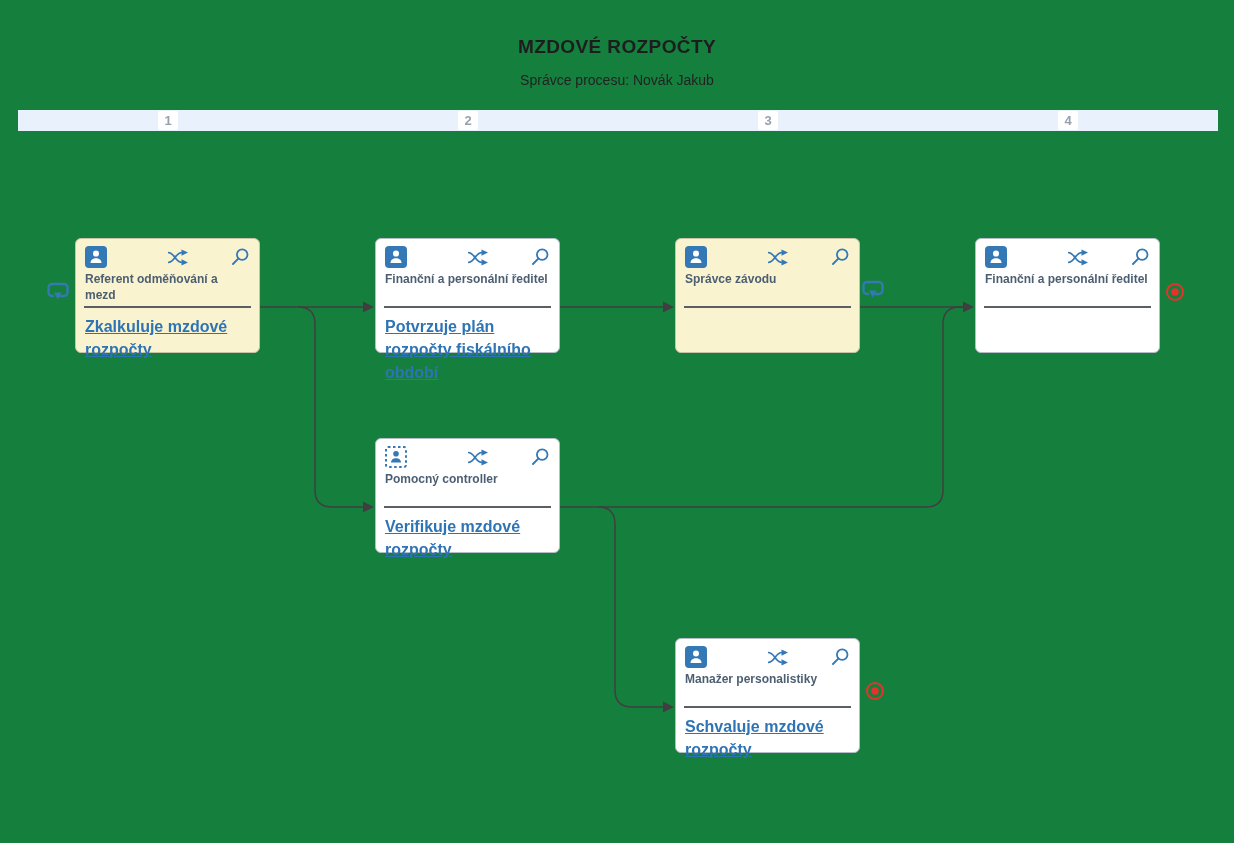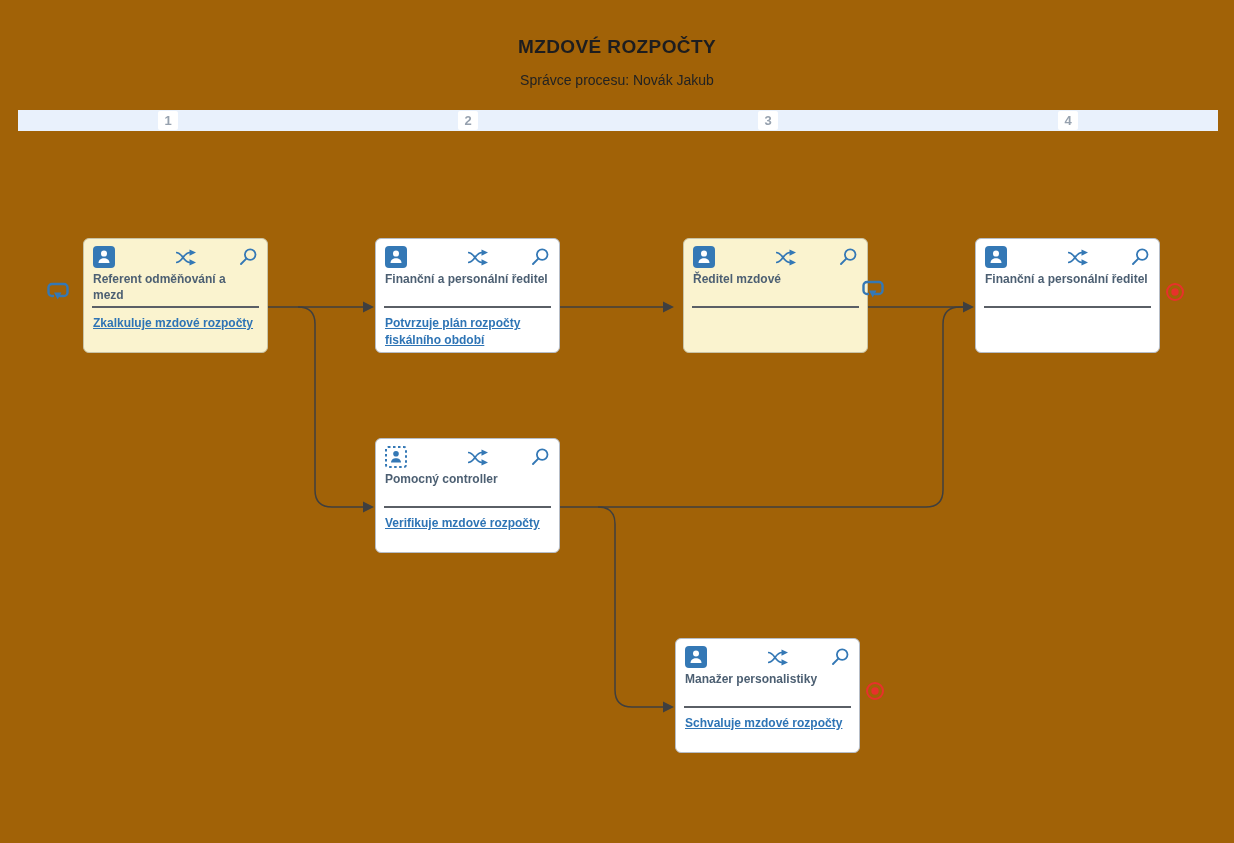--- a/index.html
+++ b/index.html
@@ -1,46 +1,46 @@
 <!DOCTYPE html>
 <html><head>
 <meta charset="utf-8">
 <style>
   html,body{margin:0;padding:0;background:#ffffff;}
-  .stage{position:relative;width:1234px;height:843px;background:#a16207;
+  .stage{position:relative;width:1234px;height:843px;background:#15803d;
          font-family:"Liberation Sans","DejaVu Sans",sans-serif;overflow:hidden;}
 
   .title{position:absolute;top:36px;left:0;width:100%;text-align:center;
          font-size:19px;font-weight:600;color:#1d1d1f;letter-spacing:.4px;}
   .subtitle{position:absolute;top:72px;left:0;width:100%;text-align:center;
          font-size:14px;font-weight:500;color:#222;}
 
   .col-band{position:absolute;top:110px;left:18px;width:1200px;height:21px;
          background:#e9f1fc;}
   .col-chip{position:absolute;top:1px;transform:translateX(-50%);
          background:#ffffff;border-radius:2px;min-width:12px;height:19px;
          line-height:19px;text-align:center;padding:0 4px;
          font-size:13px;font-weight:bold;color:#96a1ae;}
 
   svg.connectors{position:absolute;left:0;top:0;}
   .edge{stroke:#3f3f3f;stroke-width:1.5;fill:none;}
   .edge-head{fill:#3f3f3f;stroke:none;}
 
   .card{position:absolute;width:185px;height:115px;box-sizing:border-box;
         background:#ffffff;border:1px solid #b6bdc7;border-radius:6px;}
-  .card.yellow{background:#faf3cf;border-color:#c9c3a6;margin-left:8px;}
+  .card.yellow{background:#faf3cf;border-color:#c9c3a6;}
   .card .icons{position:absolute;top:7px;left:9px;right:9px;height:22px;
         display:flex;justify-content:space-between;align-items:center;}
   .card .icons .mid{margin-left:18px;}
   .card .role{position:absolute;top:32px;left:9px;right:9px;
         font-size:12px;font-weight:bold;color:#4c5f72;line-height:1.35;}
   .card .divider{position:absolute;top:67px;left:8px;right:8px;height:0;
         border-top:2px solid #5a5f66;}
   .card .task{position:absolute;top:76px;left:9px;right:9px;
-        font-size:12px;font-weight:bold;color:#2e74b5;line-height:1.45;
+        font-size:16px;font-weight:bold;color:#2e74b5;line-height:1.45;
         text-decoration:underline;cursor:pointer;}
 
   .b1{left:75px;top:238px;}
   .b2{left:375px;top:238px;}
   .b3{left:675px;top:238px;}
   .b4{left:975px;top:238px;}
   .b5{left:375px;top:438px;}
   .b6{left:675px;top:638px;}
 
   .floating{position:absolute;width:26px;height:24px;}
@@ -155,21 +155,21 @@
             <polygon points="15.5,10.2 22,13.5 15.5,16.5" fill="#3478b5"></polygon>
           </svg>
       </span>
       <span class="icon-wrap">
         <svg width="20" height="20" viewBox="0 0 20 20">
             <circle cx="12.2" cy="7.6" r="5.3" stroke="#3478b5" stroke-width="1.8" fill="none"></circle>
             <line x1="8.3" y1="11.6" x2="3" y2="17" stroke="#3478b5" stroke-width="1.9" stroke-linecap="round"></line>
           </svg>
       </span>
     </div>
-    <div class="role">Ředitel mzdové</div>
+    <div class="role">Správce závodu</div>
     <div class="divider"></div>
   </div>
 
   <div class="card b4">
     <div class="icons">
       <span class="icon-wrap">
         <svg width="22" height="22" viewBox="0 0 22 22">
             <rect width="22" height="22" rx="4" fill="#3478b5"></rect>
             <circle cx="11" cy="7.6" r="3" fill="#fff"></circle>
             <path d="M5.5 17c0-3.2 2.6-4.8 5.5-4.8s5.5 1.6 5.5 4.8z" fill="#fff"></path>

